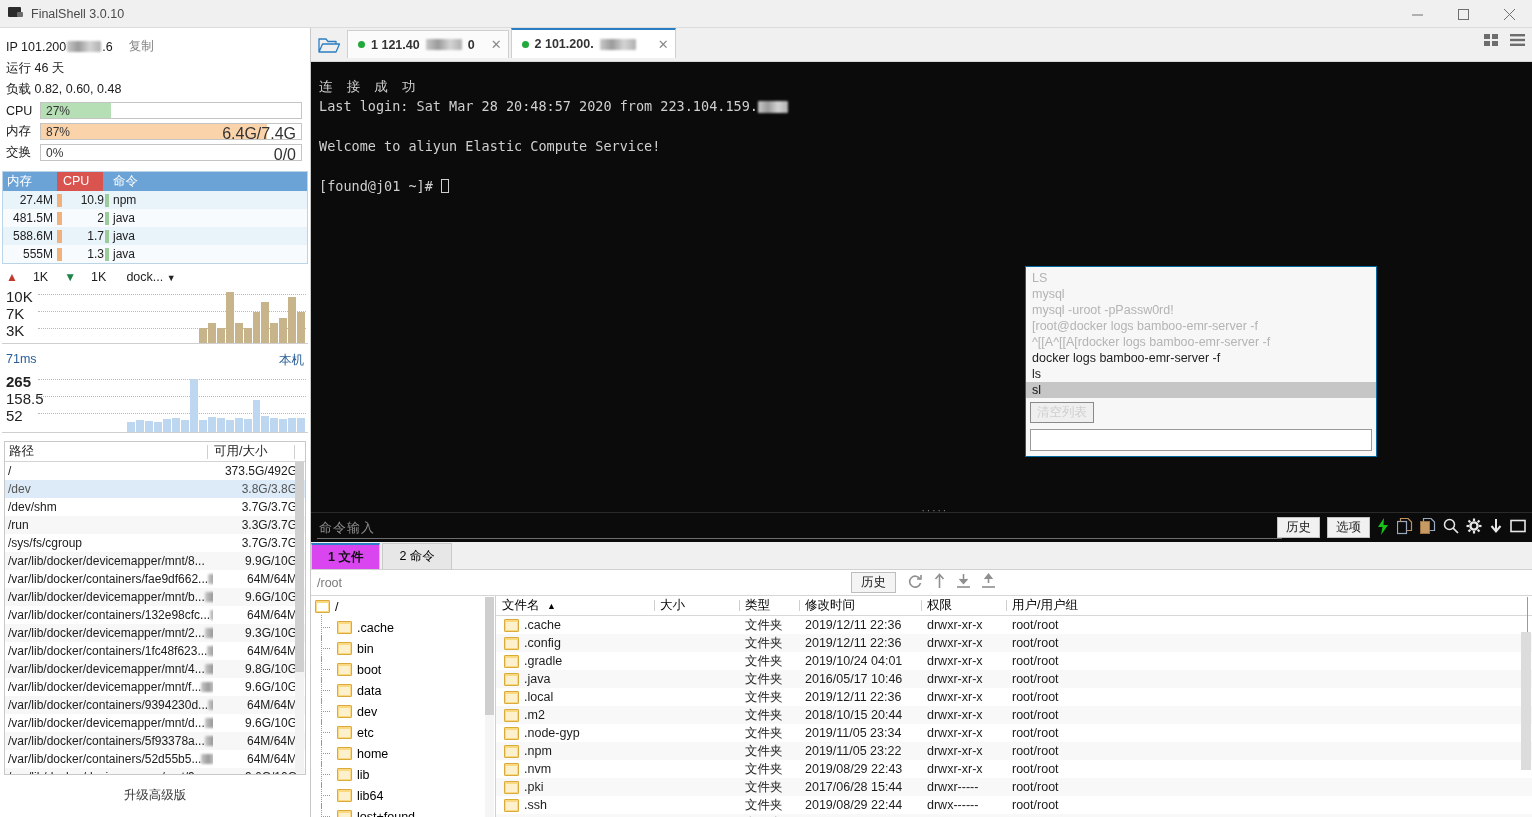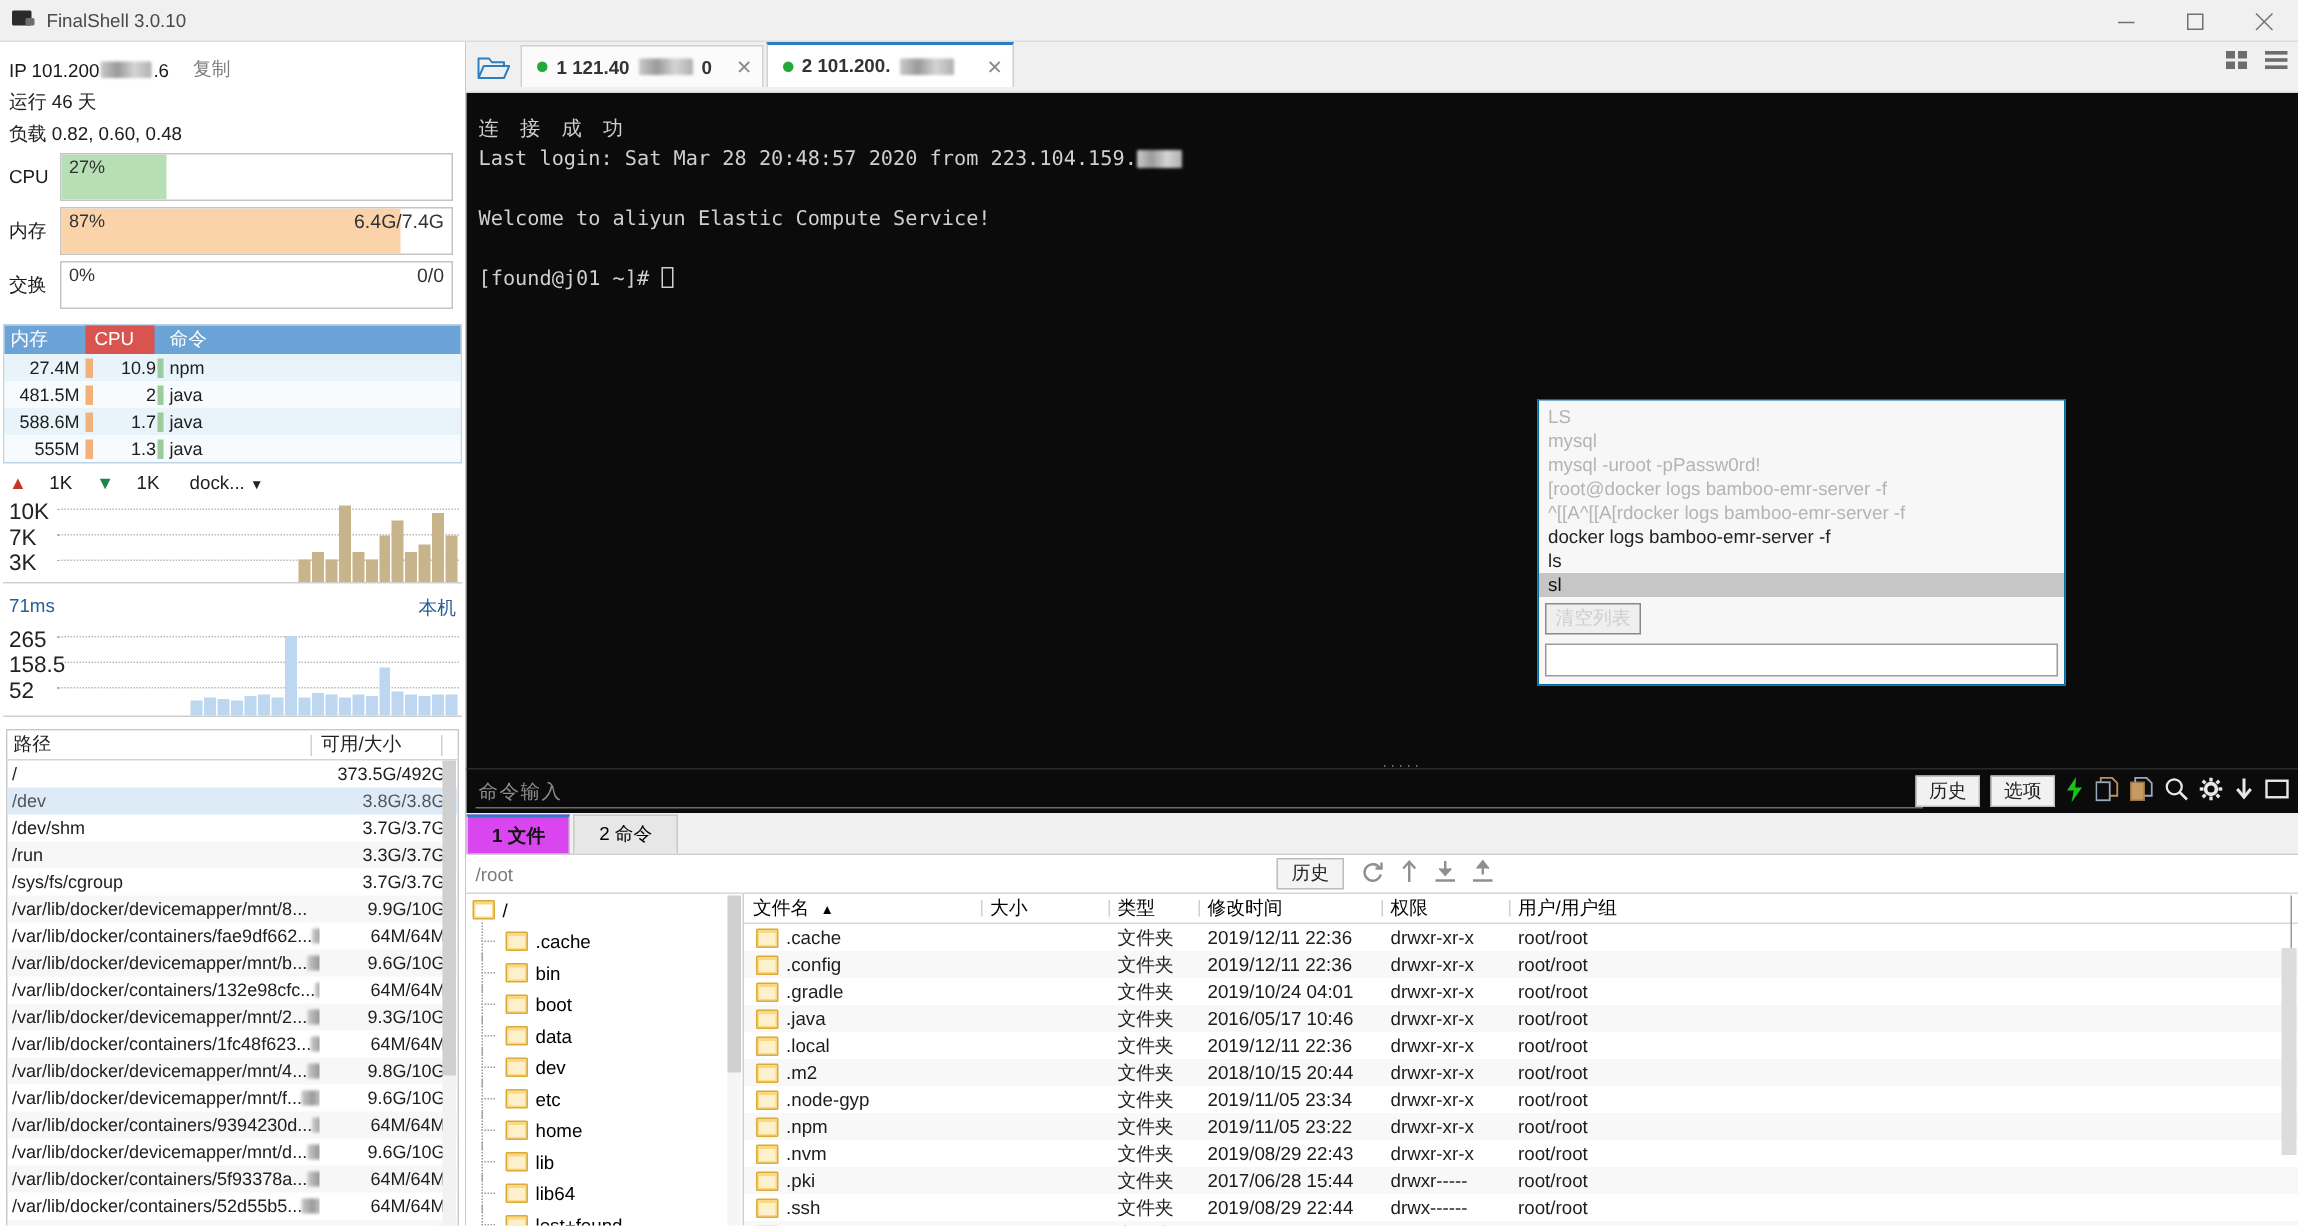--- a/index.html
+++ b/index.html
@@ -35,26 +35,26 @@
   .ip-row { display: flex; align-items: center; padding: 10px 0 3px 6px; }
   .ip-text { font-size: 12.5px; color: #1a1a1a; }
   .blur { display: inline-block; vertical-align: middle; height: 11px; border-radius: 1px;
           background: linear-gradient(90deg,#c9c9c9,#9a9a9a,#d4d4d4,#b0b0b0); filter: blur(1.2px); }
   .copy-btn { margin-left: 16px; color: #7d7d7d; font-size: 12.5px; cursor: pointer; }
   .uptime, .loadrow { padding: 2px 0 2px 6px; font-size: 12.5px; }
 
   .meter-row { display: flex; align-items: center; padding: 2px 8px 2px 6px; }
   .meter-label { width: 34px; font-size: 12.5px; color: #1a1a1a; }
   .meter {
-    flex: 1; height: 32px; border: 1px solid #c4c4c4; background: #ffffff;
+    flex: 1; height: 17px; border: 1px solid #c4c4c4; background: #ffffff;
     position: relative; overflow: hidden;
   }
   .meter .fill { position: absolute; left: 0; top: 0; bottom: 0; }
   .meter .pct { position: absolute; left: 5px; top: 1px; font-size: 12px; color: #333; }
-  .meter .right { position: absolute; right: 5px; top: 1px; font-size: 13px; color: #333; }
+  .meter .right { position: absolute; right: 5px; top: 1px; font-size: 16px; color: #333; }
 
   
   .proc { margin: 8px 2px 0 2px; border: 1px solid #bcd4e8; }
   .proc-head { display: flex; background: #6ba3d6; color: #fff; height: 19px; align-items: center; font-size: 12.5px; }
   .proc-head .c1 { width: 54px; text-align: left; padding-left: 4px; }
   .proc-head .c2 { width: 46px; background: #d9534f; height: 19px; line-height: 19px; padding-left: 6px; }
   .proc-head .c3 { padding-left: 10px; }
   .proc-row { display: flex; height: 18px; align-items: center; font-size: 12px; background: #f7fbfd; }
   .proc-row:nth-child(odd) { background: #e8f3fa; }
   .proc-row .m { width: 54px; text-align: right; padding-right: 4px; }
@@ -338,21 +338,21 @@
           <div class="b" style="height: 81.8182%; background: rgb(199, 180, 138);"></div>
           <div class="b" style="height: 54.5455%; background: rgb(199, 180, 138);"></div>
         </div>
       </div>
 
     <div class="lat-head">
       <span class="ms">71ms</span>
       <span class="local">本机</span>
     </div>
     <div class="lat-box" id="lat-graph">
-        <div class="gy" style="top: 2px;">265</div>
+        <div class="gy" style="top: 2px; font-weight: bold;">265</div>
         <div class="gline" style="top: 8px;"></div>
         <div class="gy" style="top: 19px;">158.5</div>
         <div class="gline" style="top: 25px;"></div>
         <div class="gy" style="top: 36px;">52</div>
         <div class="gline" style="top: 42px;"></div>
         <div class="bars">
           <div class="b" style="height: 0%; background: rgb(188, 215, 239);"></div>
           <div class="b" style="height: 0%; background: rgb(188, 215, 239);"></div>
           <div class="b" style="height: 0%; background: rgb(188, 215, 239);"></div>
           <div class="b" style="height: 0%; background: rgb(188, 215, 239);"></div>

